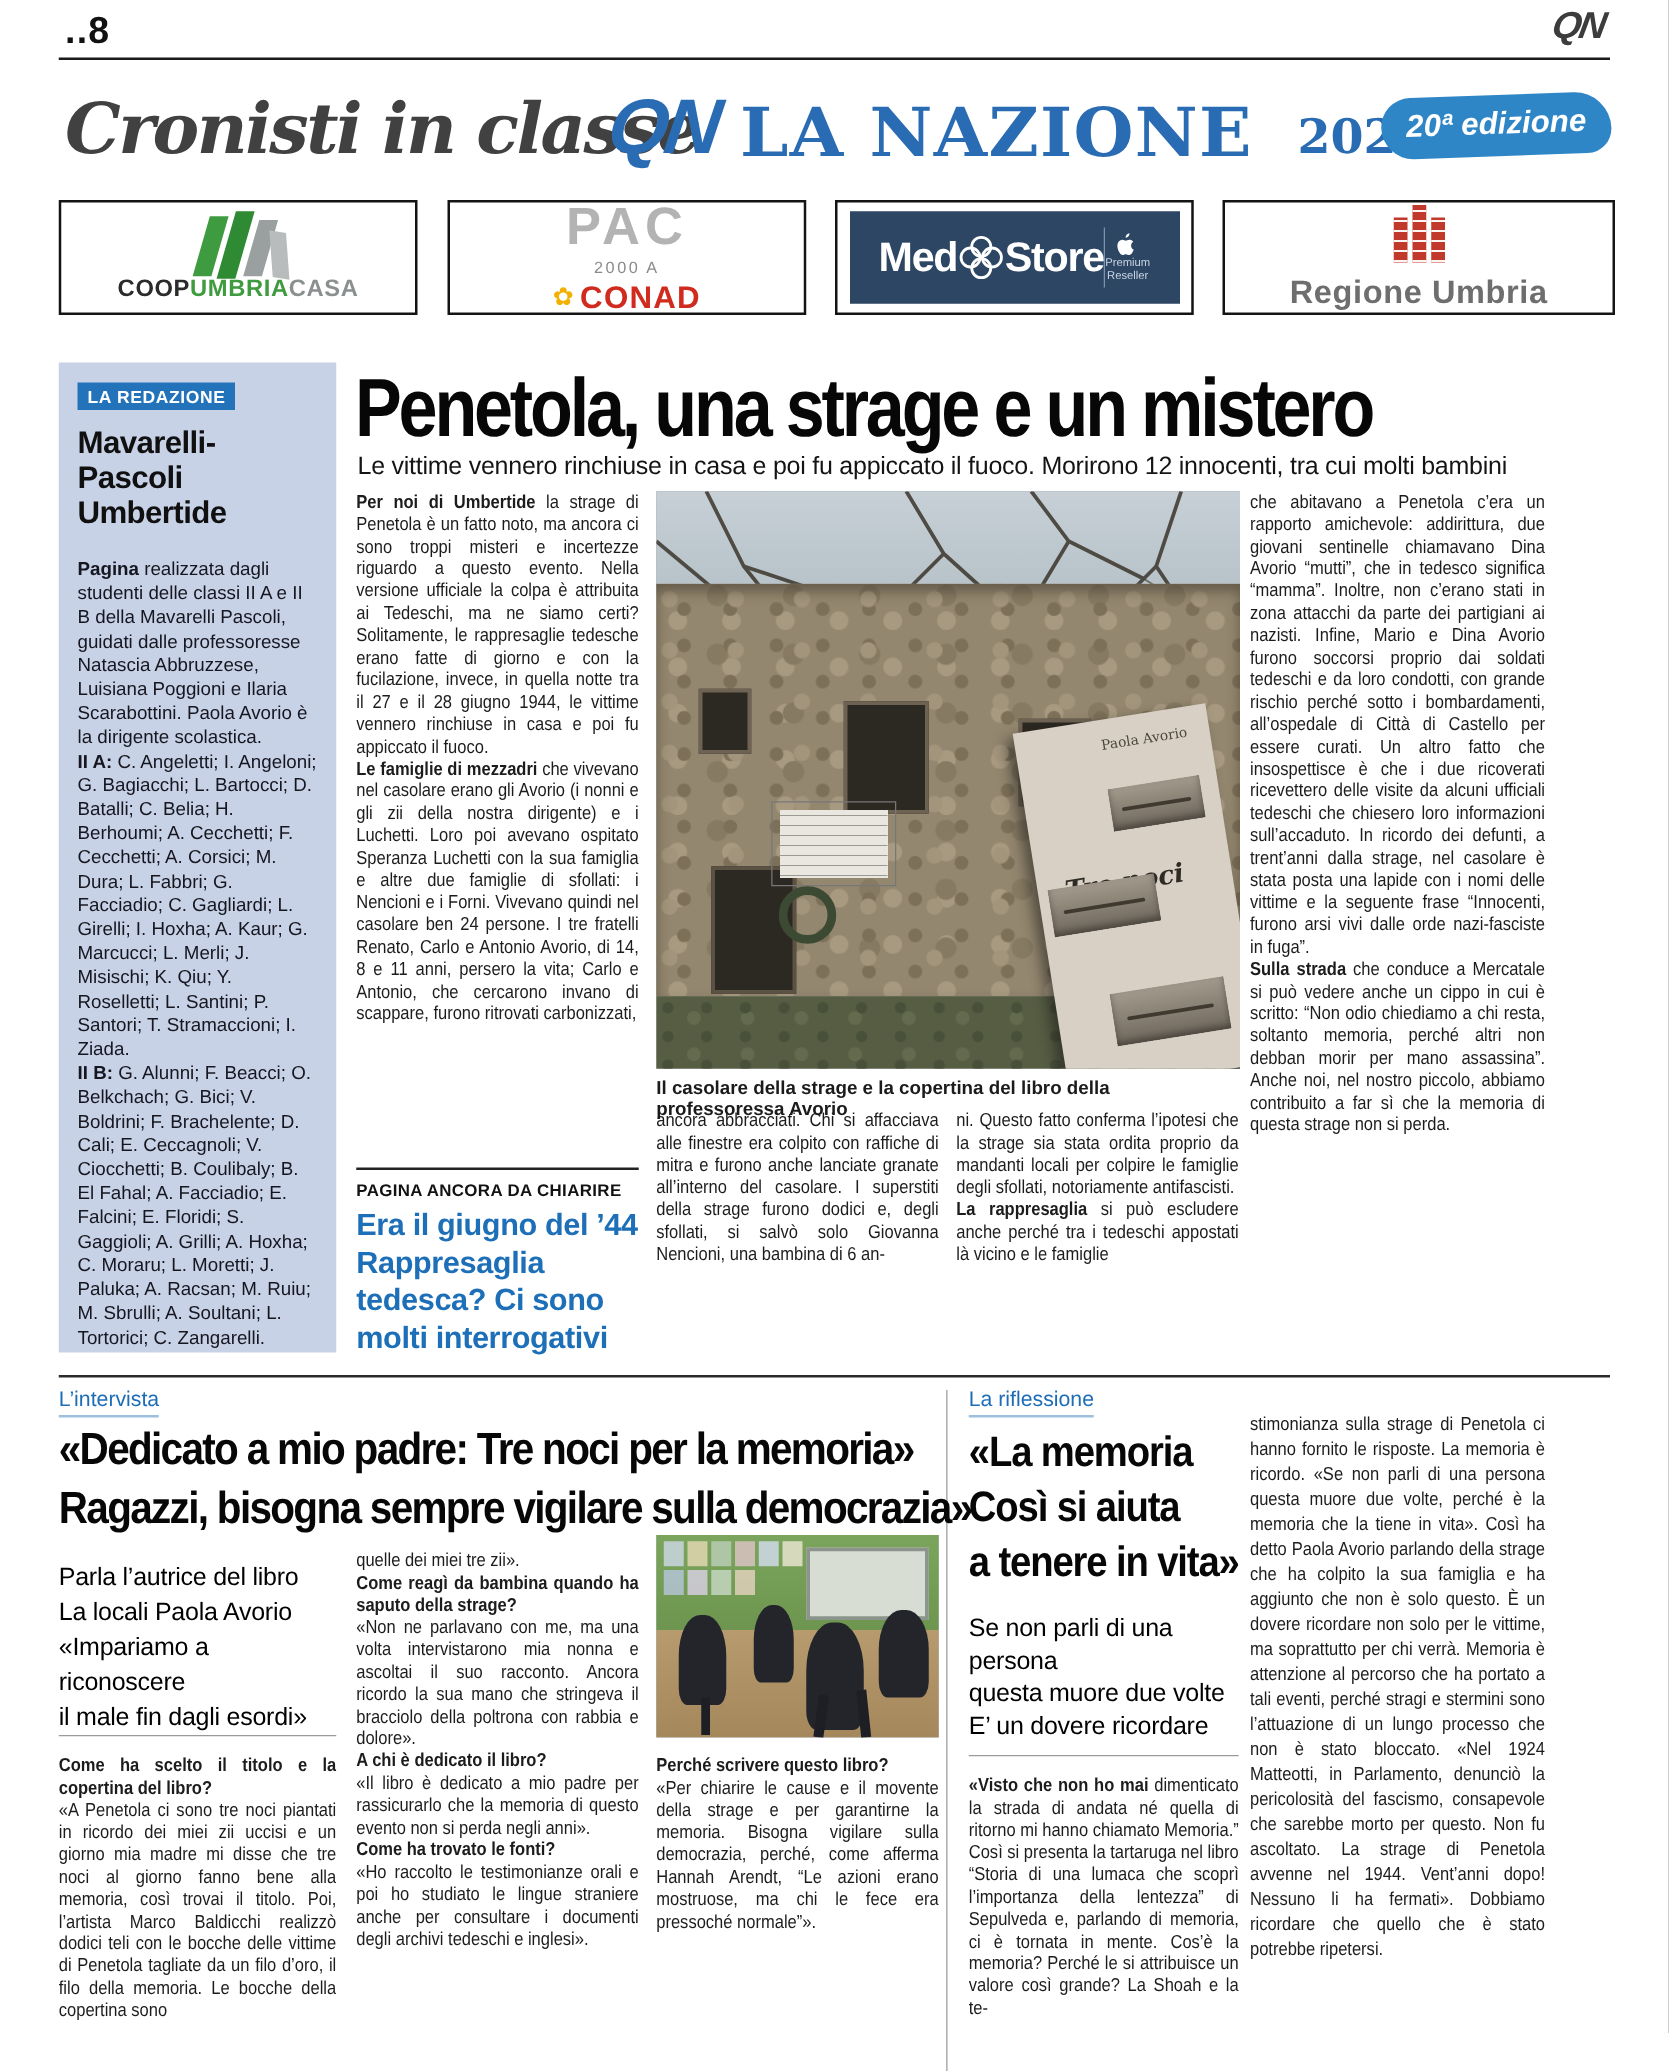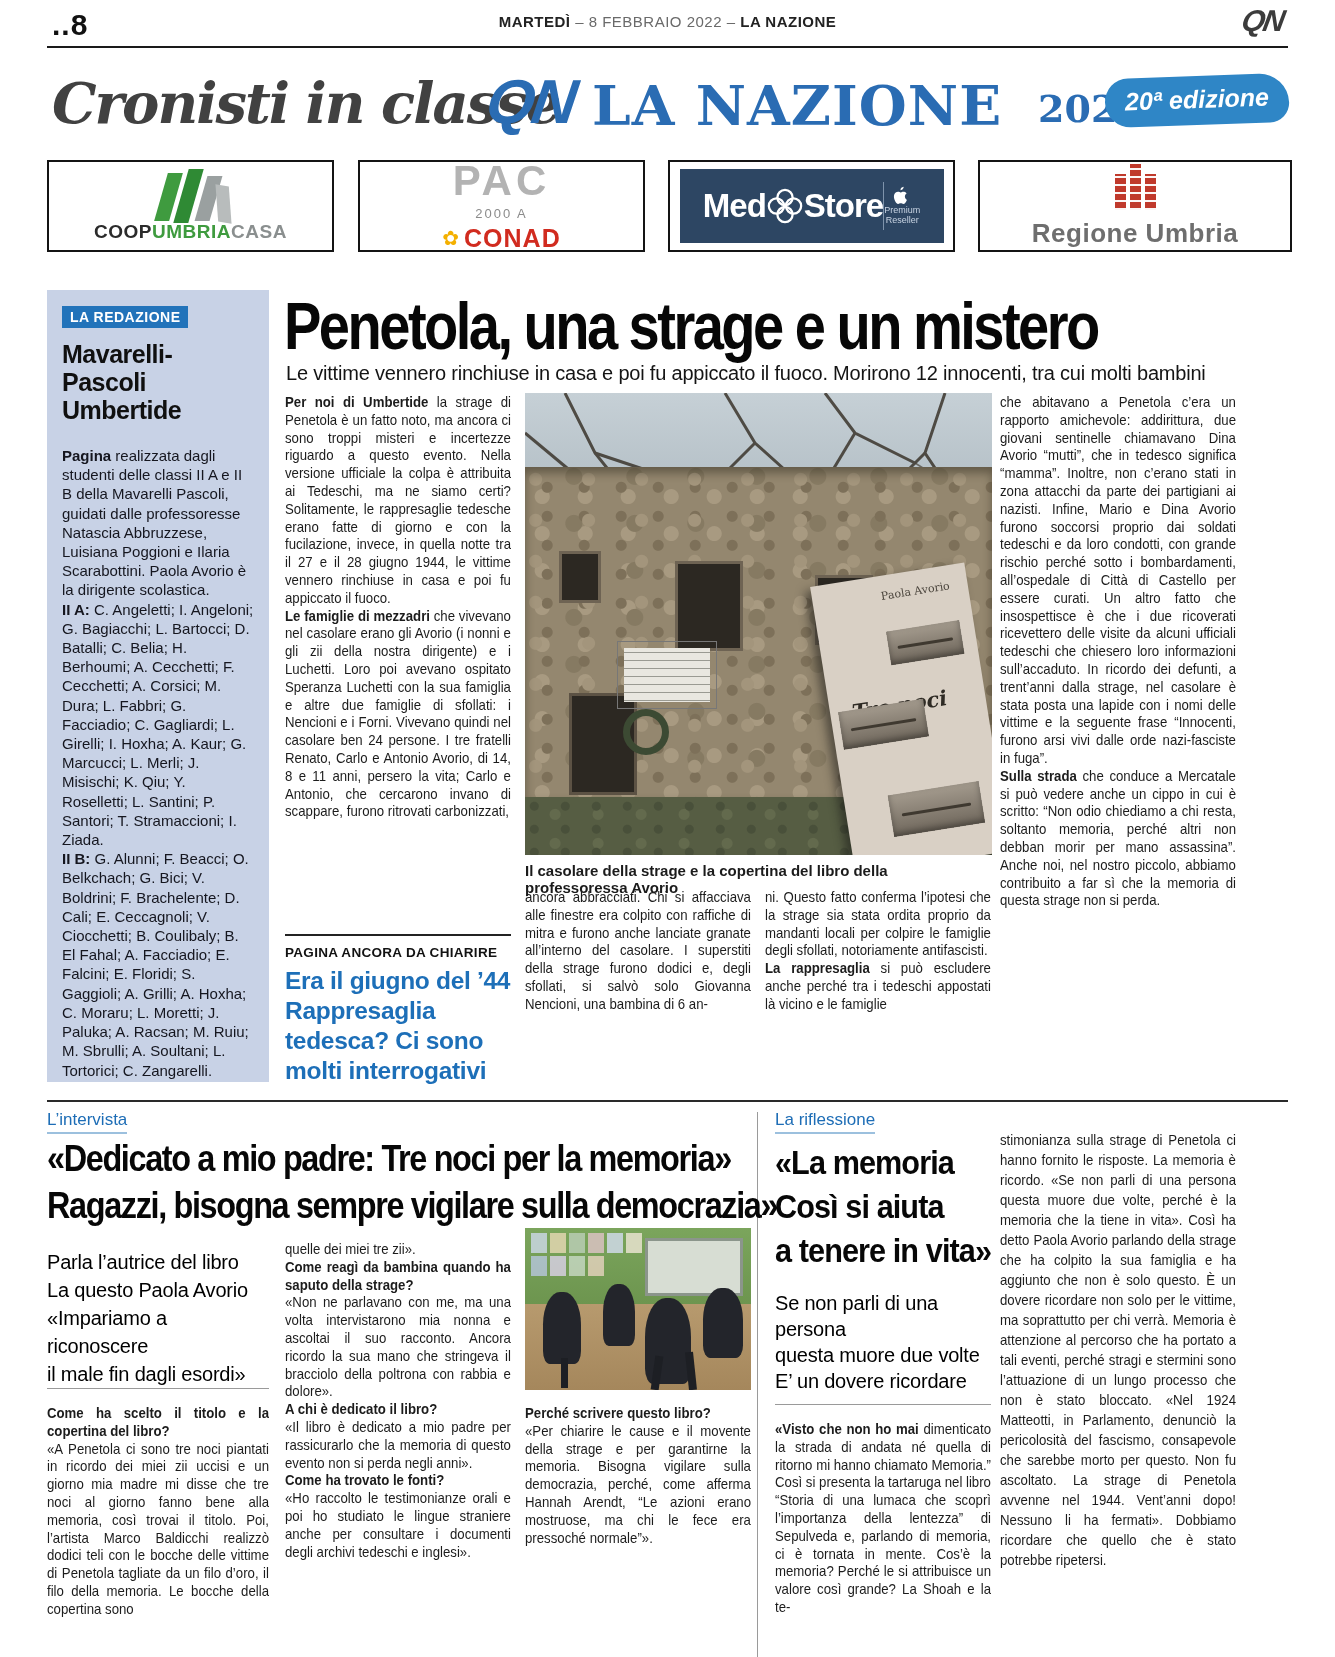--- a/index.html
+++ b/index.html
@@ -107,25 +107,20 @@
   .midrule{height:2px;background:#2a2a2a;}
   .vdiv{width:1px;background:#9a9a9a;}
   .hl-rifl{font-weight:700;font-size:34px;line-height:44px;letter-spacing:-1px;transform:scaleX(.9);transform-origin:0 0;white-space:nowrap;color:#070707;}
 </style>
 </head>
 <body>
 
 <div class="page">
 
   <div class="abs pagenum" style="left:52px;top:8px;">..8</div>
-  <div class="abs dateline" style="left:0;top:13px;">
-    <b>MARTEDÌ</b>
-    <span class="mid">– 8 FEBBRAIO 2022 –</span>
-    <b>LA NAZIONE</b>
-  </div>
   <div class="abs qn-small" style="right:52px;top:4px;">QN</div>
   <div class="abs toprule" style="left:47px;top:46px;width:1241px;"></div>
 
   <div class="abs script-title" style="left:52px;top:70px;">Cronisti in classe</div>
   <div class="abs qn-big" style="left:487px;top:66px;">QN</div>
   <div class="abs brand-big" style="left:592px;top:74px;">LA NAZIONE</div>
   <div class="abs year-big" style="left:1038px;top:86px;">2022</div>
   <div class="abs" style="left:1105px;top:76px;">
     <span class="badge">20ª edizione</span>
   </div>
@@ -284,21 +279,21 @@
   <div class="abs" style="left:47px;top:1110px;">
     <span class="seclabel">L’intervista</span>
   </div>
   <div class="abs" style="left:47px;top:1138px;">
     <div class="hl-int">«Dedicato a mio padre: Tre noci per la memoria»</div>
     <div class="hl-int" style="margin-top:5px;">Ragazzi, bisogna sempre vigilare sulla democrazia»</div>
   </div>
 
   <div class="abs standfirst" style="left:47px;top:1248px;width:222px;">
     <div>Parla l’autrice del libro</div>
-    <div>La questo Paola Avorio</div>
+    <div>La locali Paola Avorio</div>
     <div>«Impariamo a riconoscere</div>
     <div>il male fin dagli esordi»</div>
   </div>
   <div class="abs thinrule" style="left:47px;top:1388px;width:222px;"></div>
   <div class="abs colwrap" style="left:47px;top:1404px;width:222px;height:253px;">
     <div class="cond bodytext">
       <p class="q">Come ha scelto il titolo e la copertina del libro?</p>
       <p>«A Penetola ci sono tre noci piantati in ricordo dei miei zii uccisi e un giorno mia madre mi disse che tre noci al giorno fanno bene alla memoria, così trovai il titolo. Poi, l’artista Marco Baldicchi realizzò dodici teli con le bocche delle vittime di Penetola tagliate da un filo d’oro, il filo della memoria. Le bocche della copertina sono</p>
     </div>
   </div>

